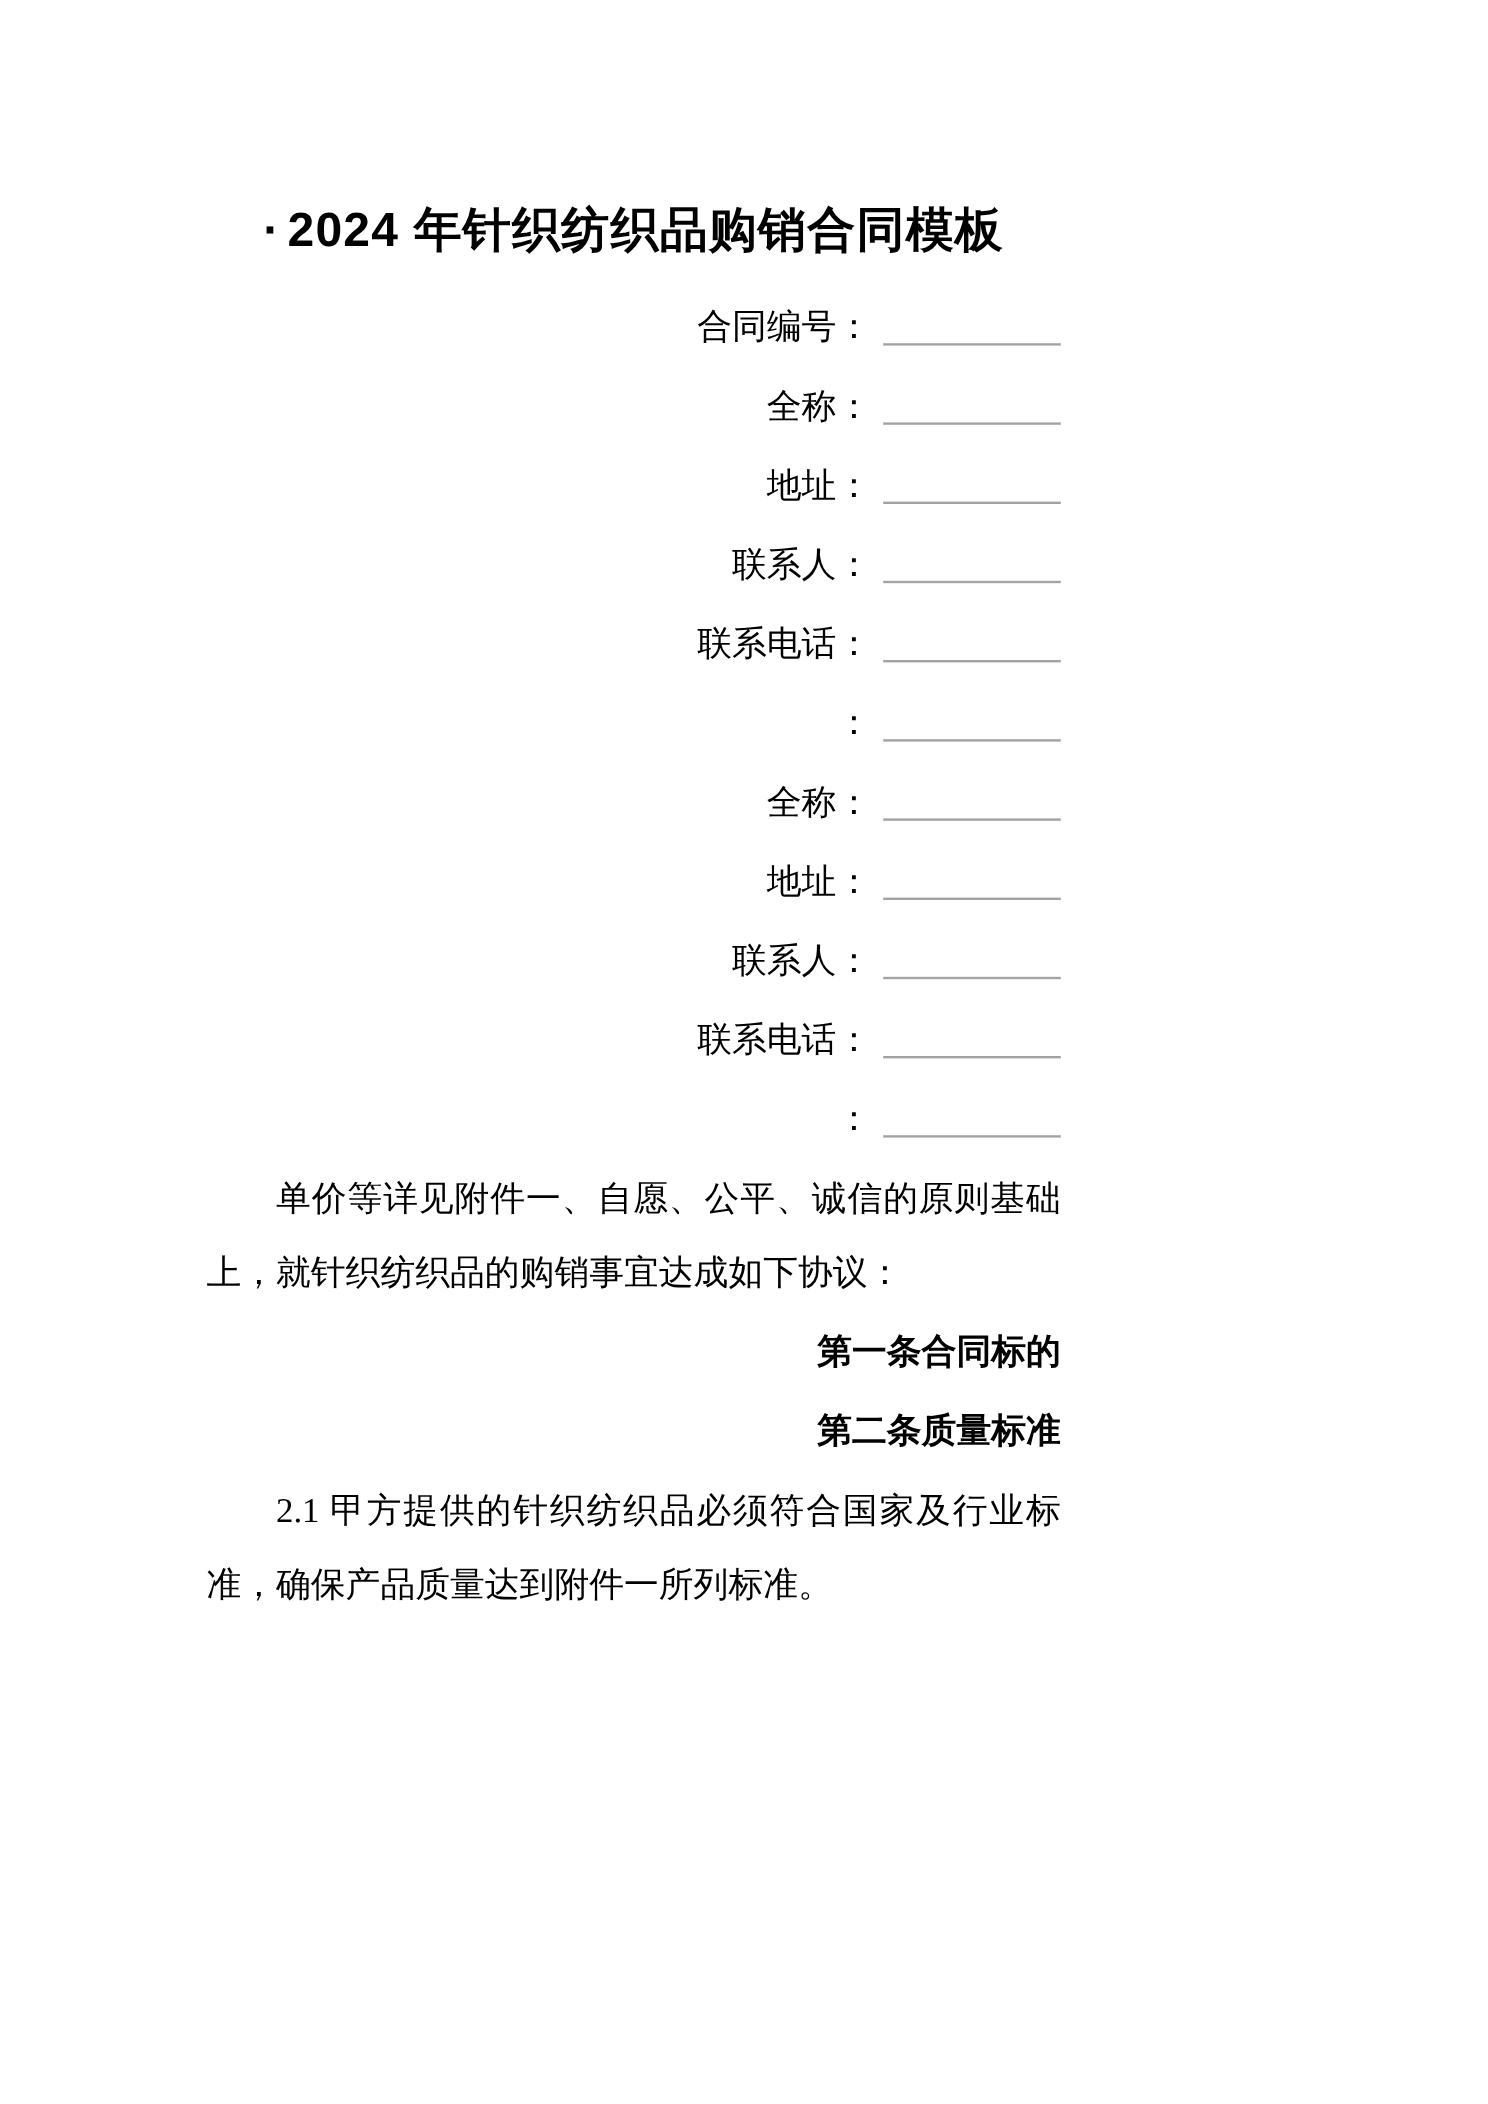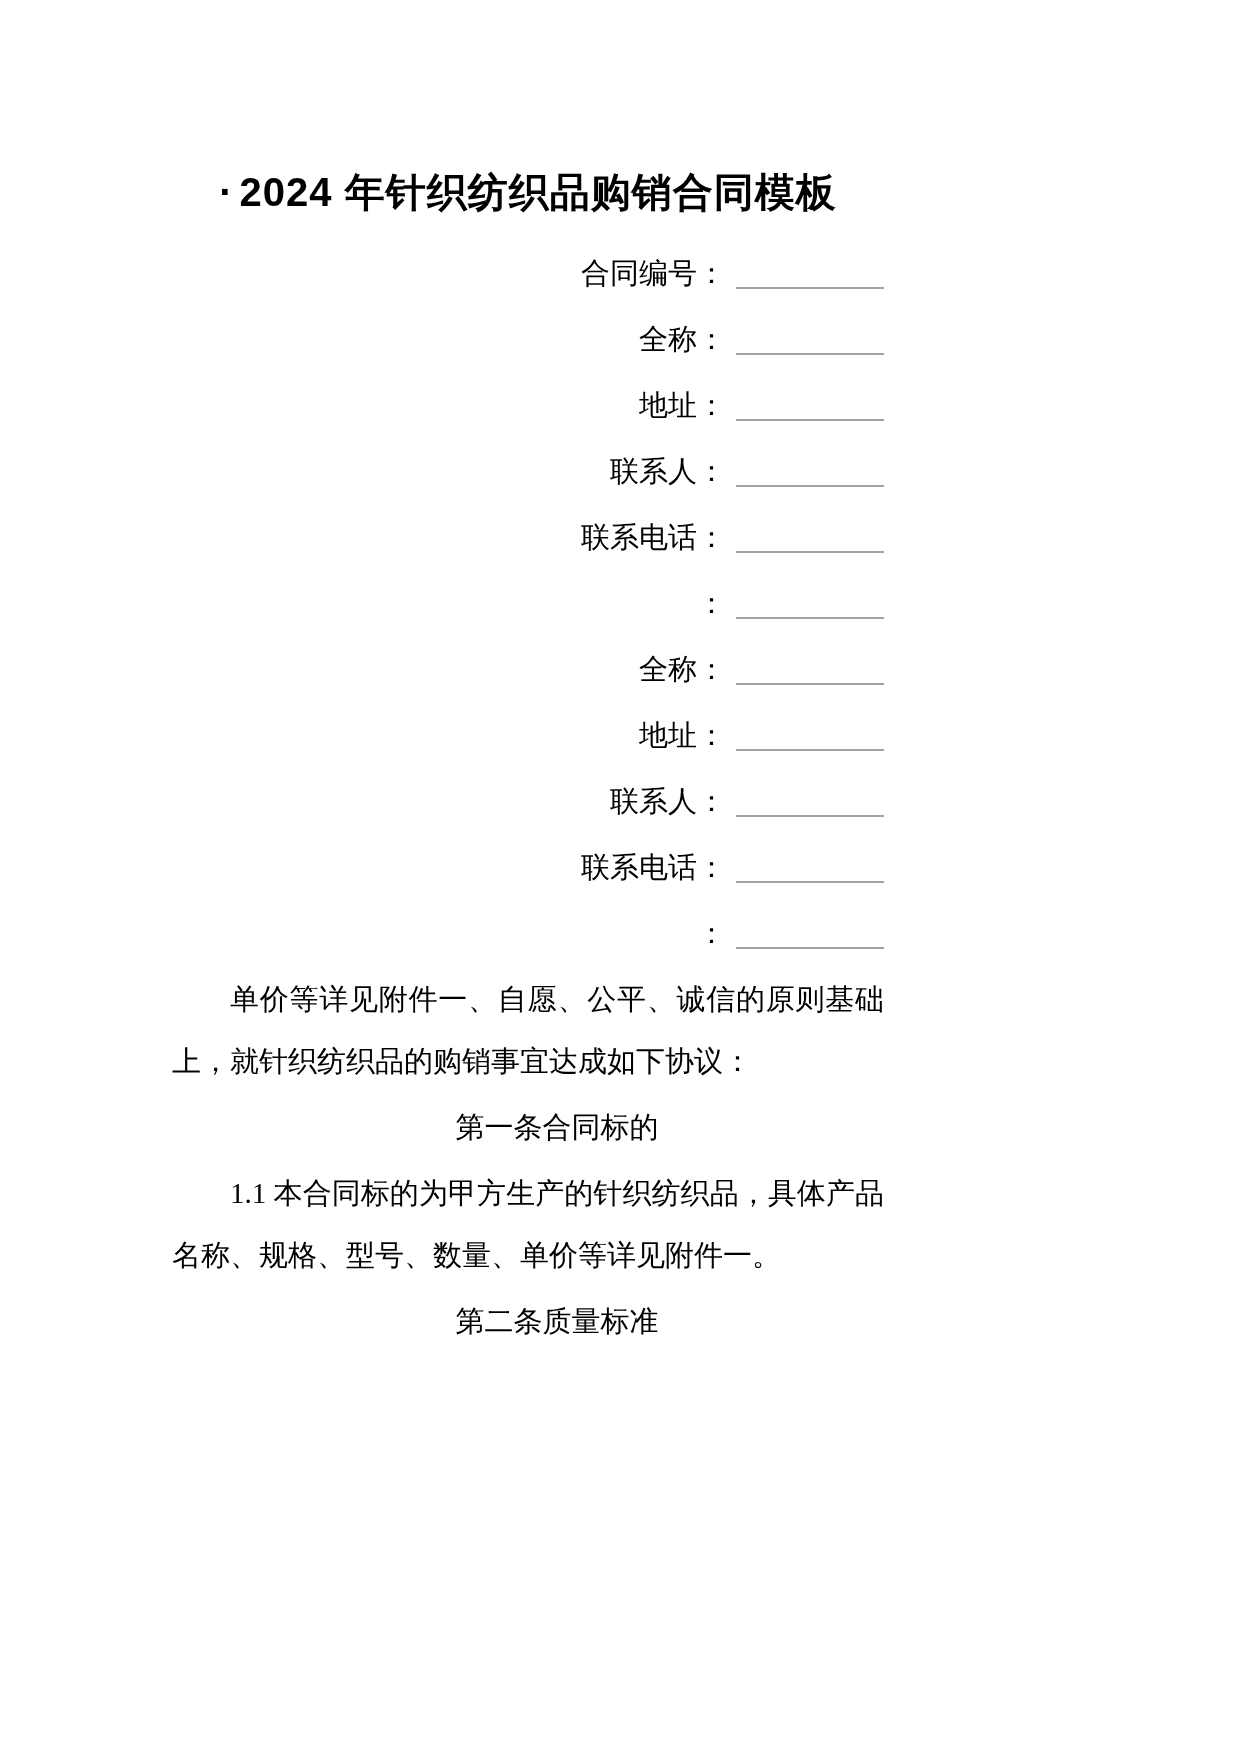--- a/index.html
+++ b/index.html
@@ -51,22 +51,22 @@
   .paras p {
     margin: 0 0 4px 0;
     font-size: 29px;
     line-height: 62px;
     text-indent: 2em;
     text-align: justify;
     text-justify: inter-ideograph;
   }
   .paras p.heading {
     font-family: "Liberation Sans", "DejaVu Sans", sans-serif;
-    font-weight: normal;
-    text-align: center;
+    font-weight: bold;
+    text-align: right;
   }
 </style>
 </head>
 <body>
 
 <div class="page">
   <h1 class="doc-title"><span class="title-bullet">·</span><span>2024 年针织纺织品购销合同模板</span></h1>
 
   <section class="fields" id="fields">
       <p class="field-row"><span class="field-label">合同编号：</span><span class="blank-line"></span></p>
@@ -78,16 +78,16 @@
       <p class="field-row"><span class="field-label">全称：</span><span class="blank-line"></span></p>
       <p class="field-row"><span class="field-label">地址：</span><span class="blank-line"></span></p>
       <p class="field-row"><span class="field-label">联系人：</span><span class="blank-line"></span></p>
       <p class="field-row"><span class="field-label">联系电话：</span><span class="blank-line"></span></p>
       <p class="field-row"><span class="field-label">：</span><span class="blank-line"></span></p>
     </section>
 
   <section class="paras" id="paras">
       <p class="body-text">单价等详见附件一、自愿、公平、诚信的原则基础上，就针织纺织品的购销事宜达成如下协议：</p>
       <p class="heading">第一条合同标的</p>
-      <p class="body-text">1.1 本合同标的为甲方生产的针织纺织品，具体产品名称、规格、型号、数量、单价等详见附件一。</p>
       <p class="heading">第二条质量标准</p>
+      <p class="body-text">2.1 甲方提供的针织纺织品必须符合国家及行业标准，确保产品质量达到附件一所列标准。</p>
     </section>
 </div>
 
 </body></html>

